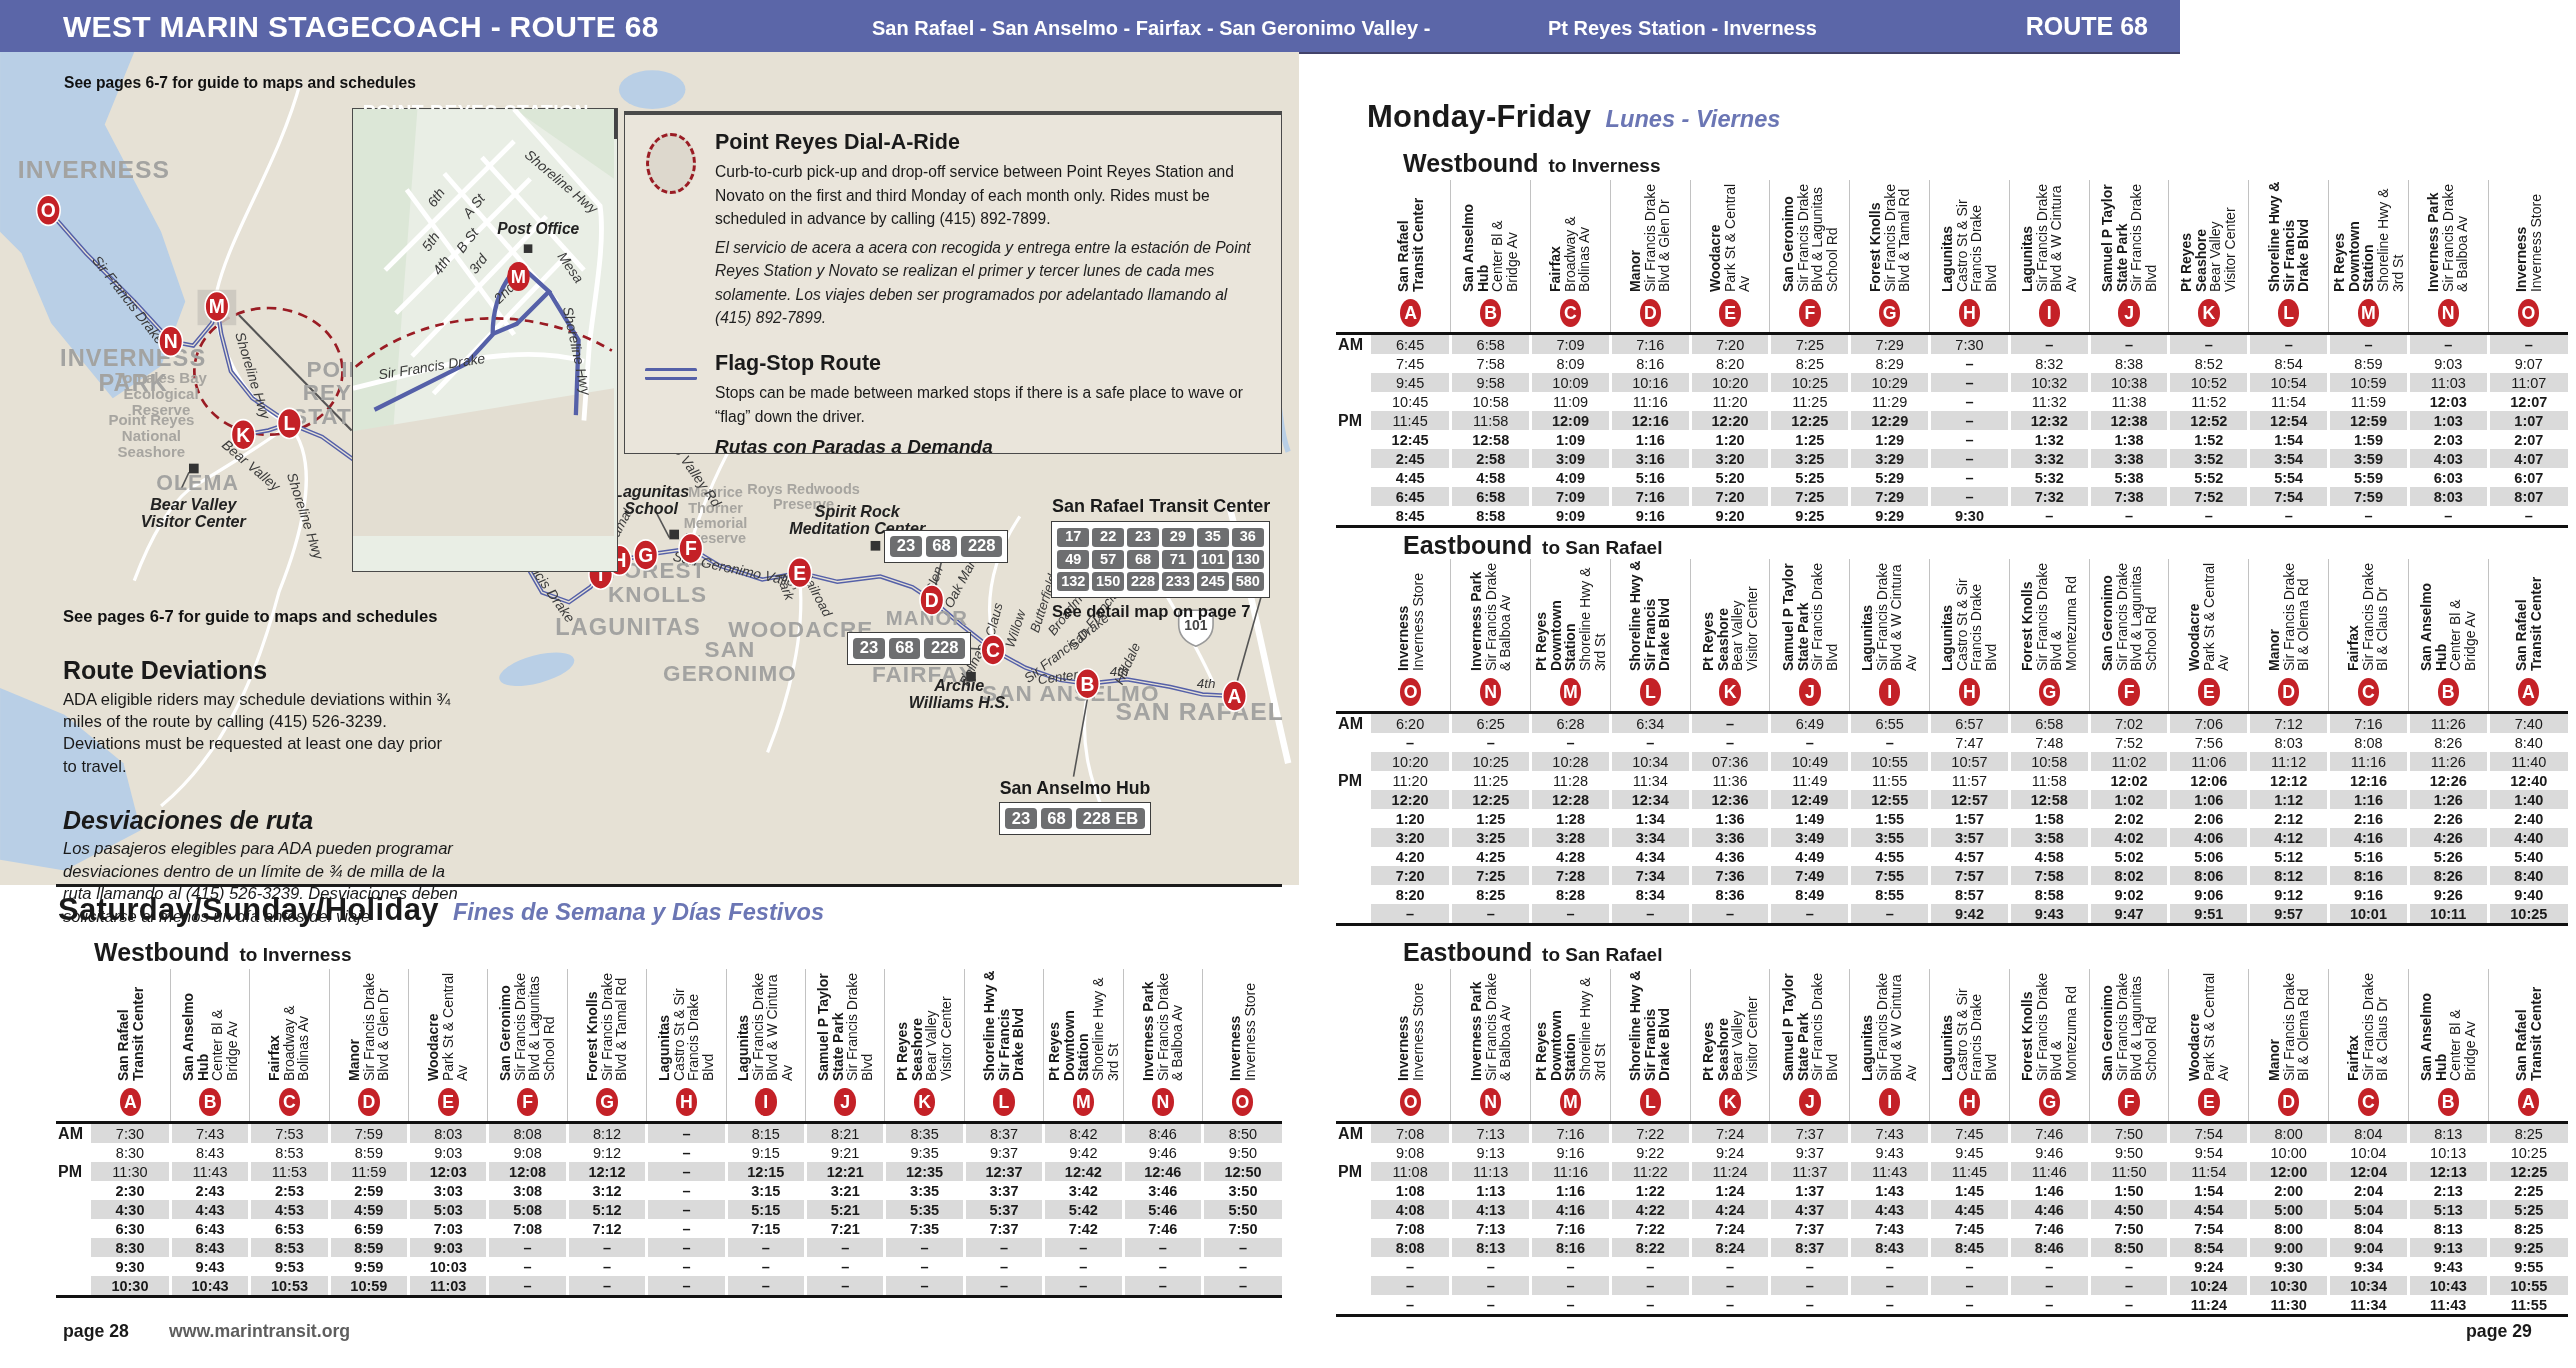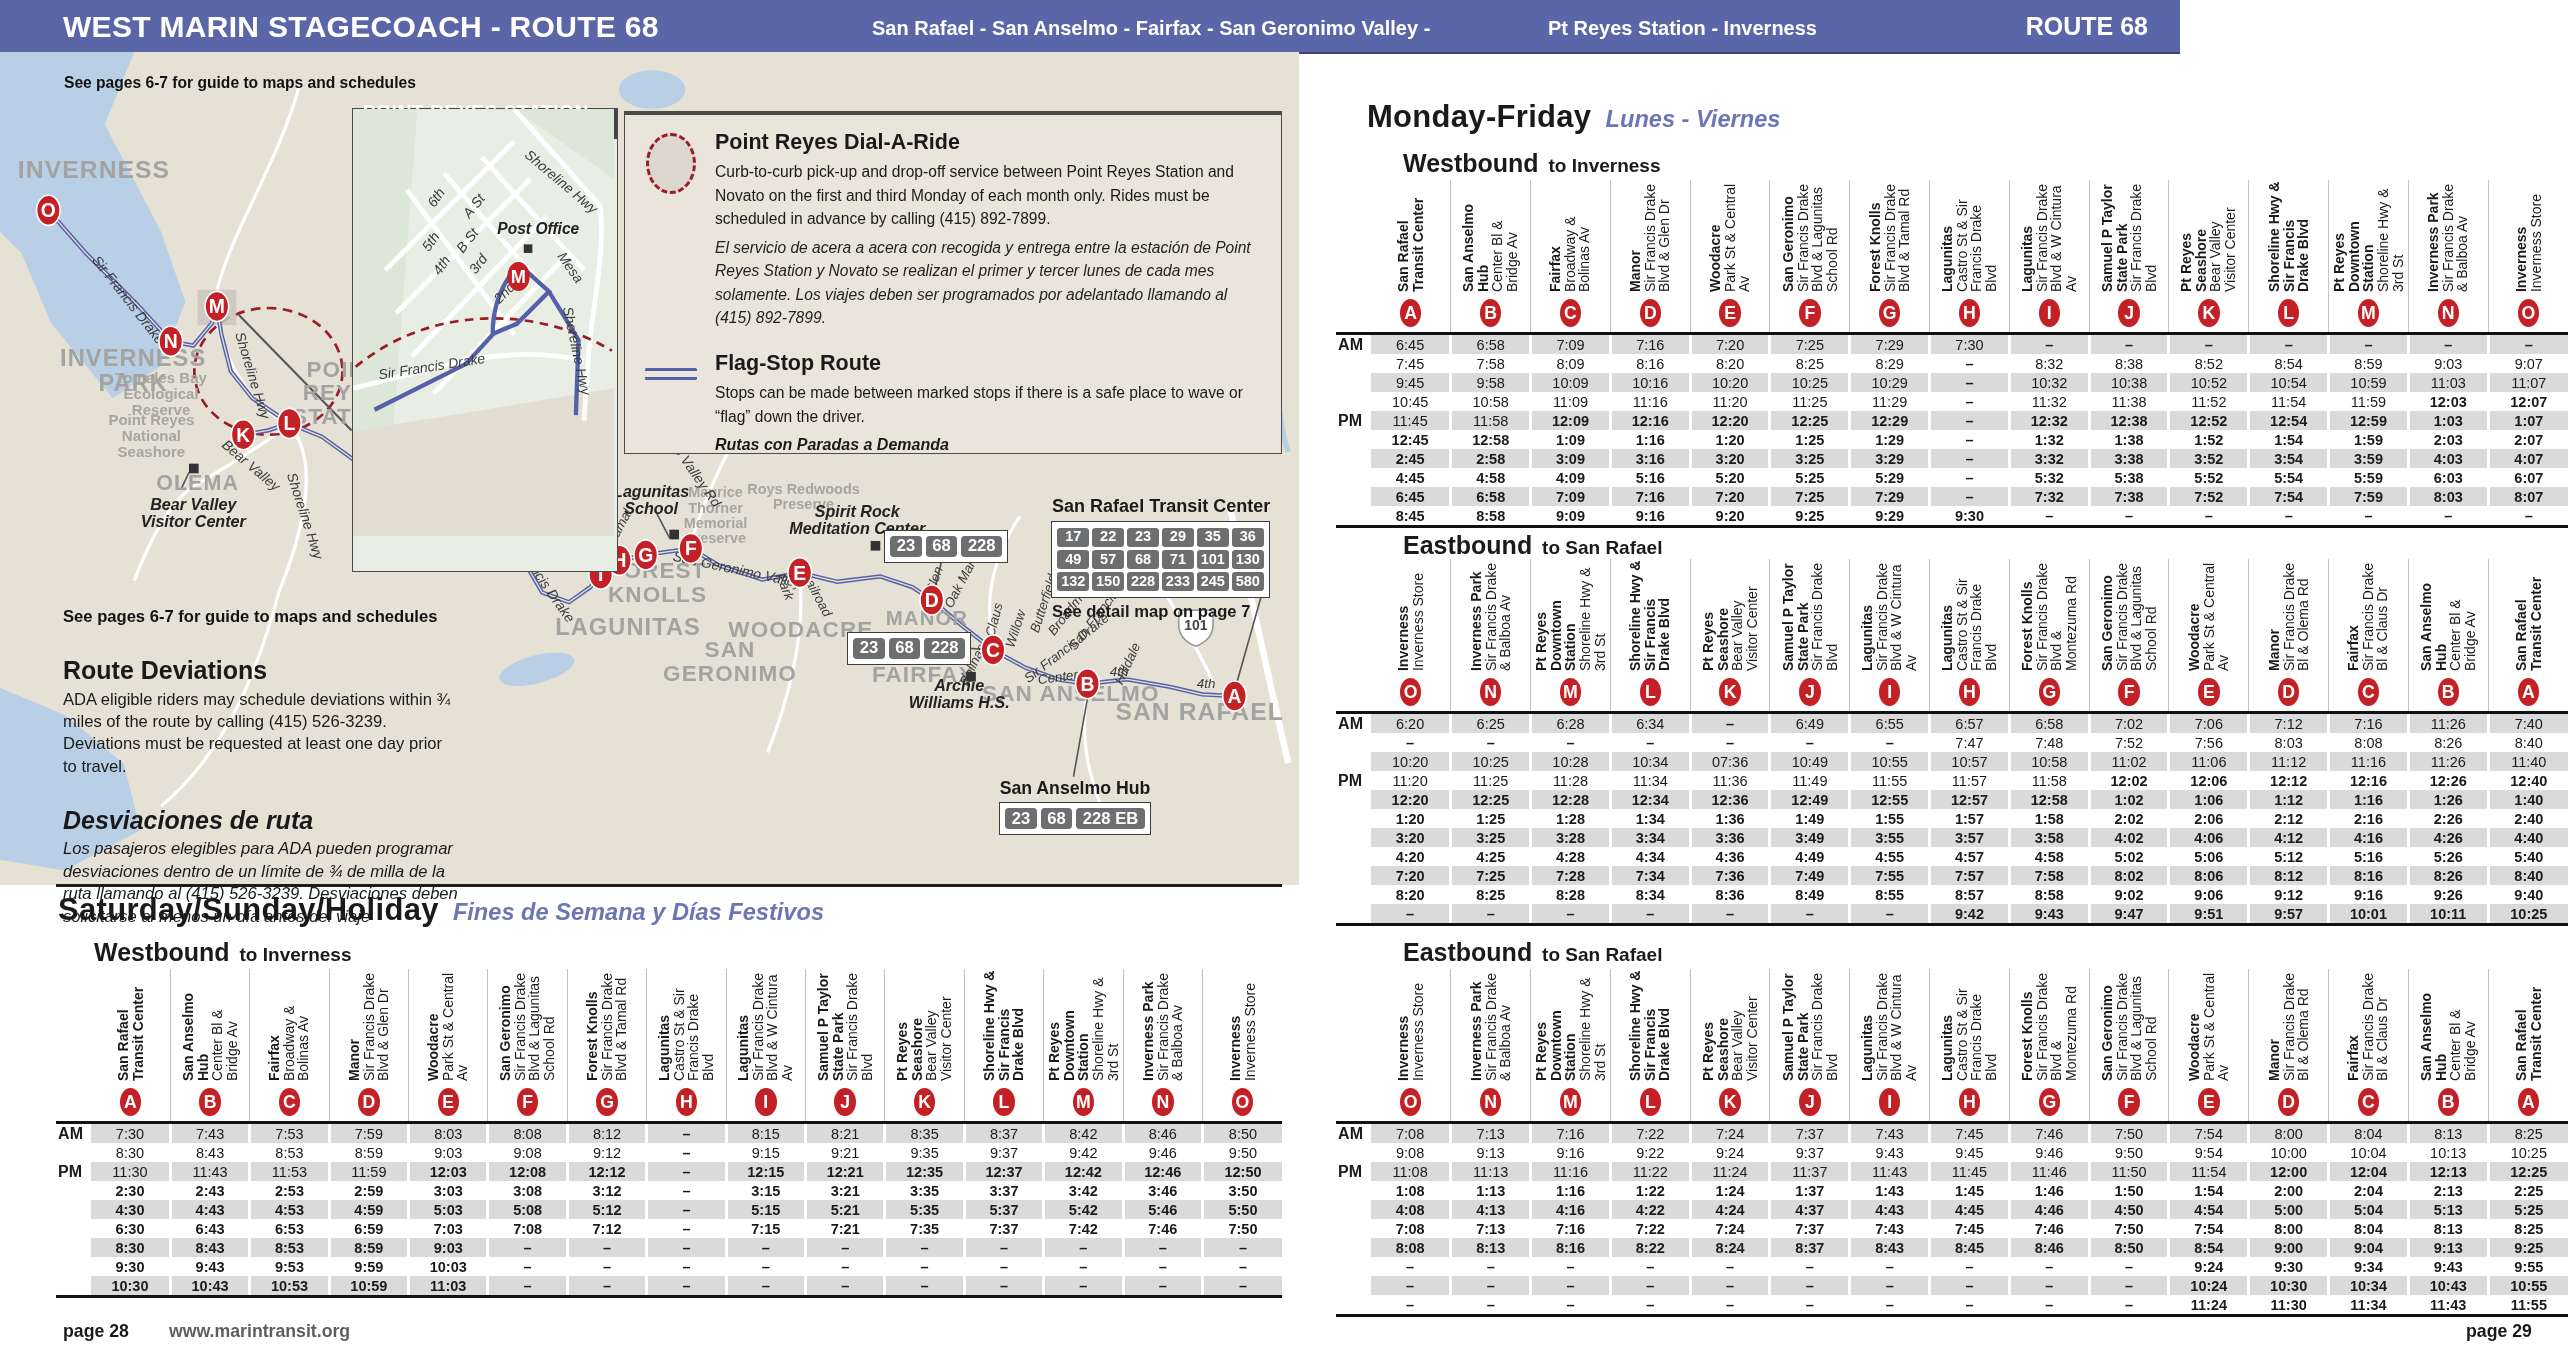--- a/index.html
+++ b/index.html
@@ -27,21 +27,21 @@
   .inset-title{height:30px;background:#434345;color:#fff;font-size:19.3px;font-weight:800;
                display:flex;align-items:center;padding-left:9.7px;letter-spacing:0.5px;}
 
   .legendbox{position:absolute;left:624px;top:59px;width:658px;height:343px;
              border:1.6px solid #4a4a4a;border-top:4.3px solid #4a4a4a;background:#eae5db;padding:15px 16px;box-sizing:border-box;}
   .lrow{display:flex;gap:15px;margin-bottom:16px;}
   .licon{flex:0 0 59px;display:flex;justify-content:center;padding-top:3.2px;}
   .dialicon{width:44px;height:55px;border:3.8px dashed #9a1c24;border-radius:50%;background:#ddd8cd;}
   .flagicon{width:52px;height:2.1px;border-top:3.2px solid #5560a8;border-bottom:3.2px solid #5560a8;padding:2.1px 0;margin-top:14px;border-radius:1.6px;}
   .ltext h3{margin:0 0 5.4px 0;font-size:21.5px;font-weight:800;}
-  .ltext h4{margin:7.5px 0 3.2px 0;font-size:16px;font-weight:800;font-style:italic;}
+  .ltext h4{margin:7.5px 0 3.2px 0;font-size:19px;font-weight:800;font-style:italic;}
   .ltext p{margin:0 0 5.4px 0;font-size:15.6px;line-height:1.5;max-width:537px;}
   .ltext p.es{font-style:italic;color:#222;}
 
   .devblock{position:absolute;left:63px;top:554px;width:397px;}
   .devblock h3{margin:28px 0 3.2px 0;font-size:25px;font-weight:800;}
   .devblock h3.es-i{font-style:italic;}
   .devblock p{margin:0;font-size:16.6px;line-height:1.35;}
   .devblock p.es-i{font-style:italic;}
 
   .badgebox{position:absolute;background:#fff;border:1.6px solid #3d3d3d;display:flex;gap:4.3px;padding:4.8px 5.4px;}

